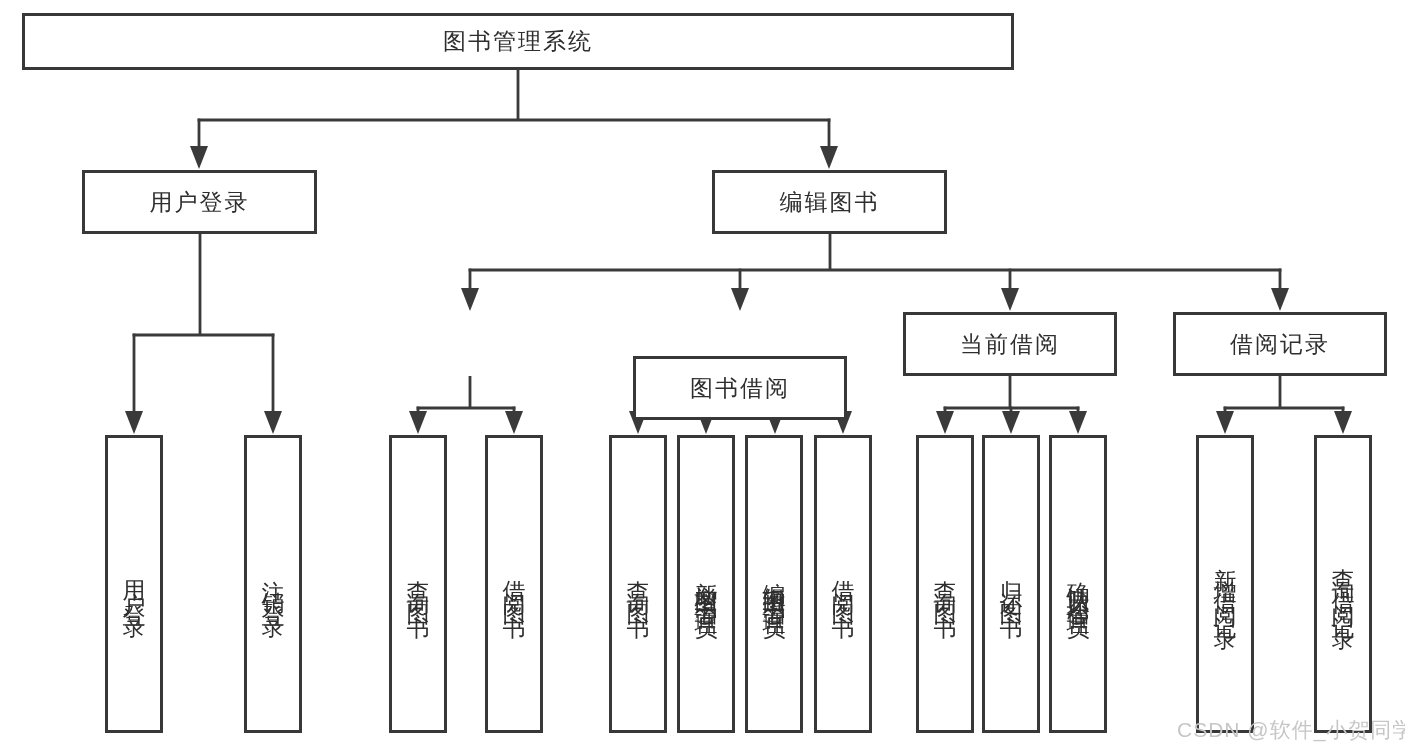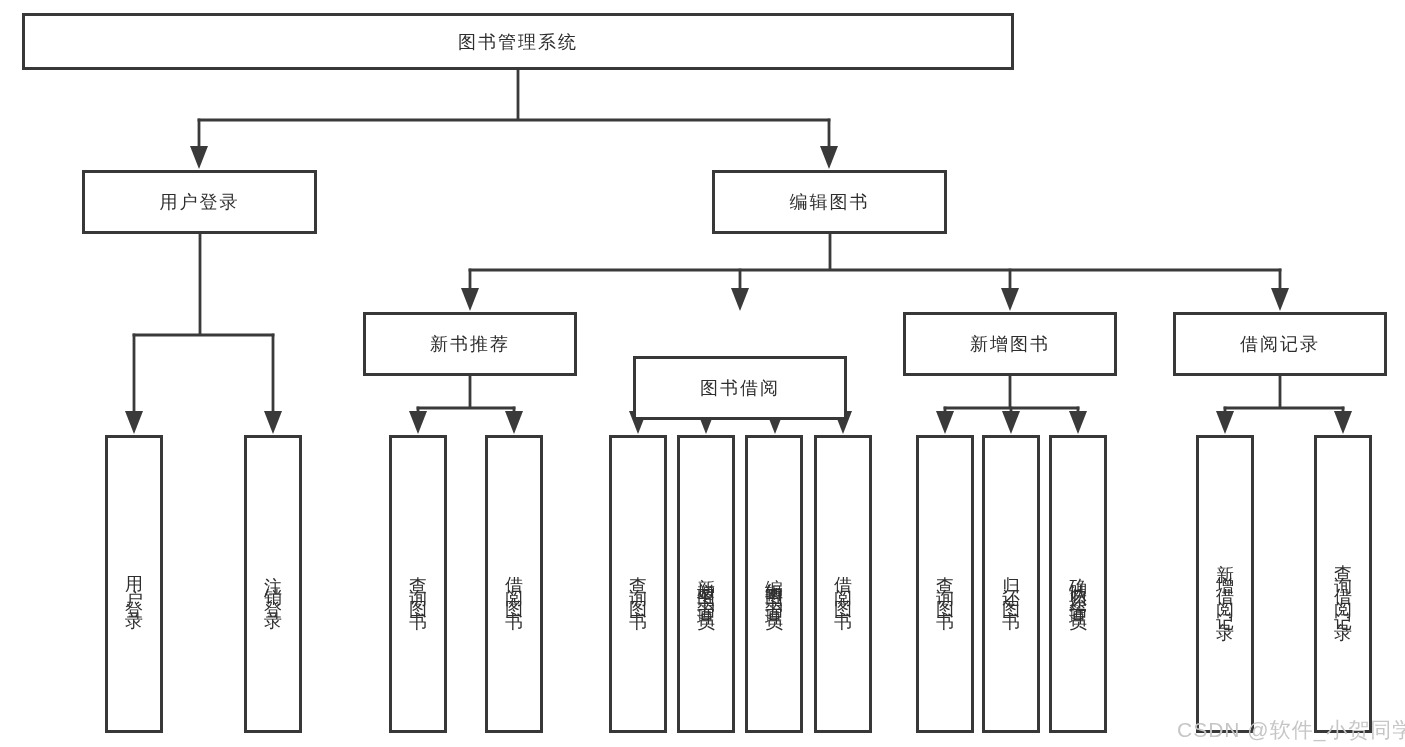--- a/index.html
+++ b/index.html
@@ -18,21 +18,21 @@
     overflow:hidden;
   }
   .connectors{position:absolute;left:0;top:0;z-index:1;}
   .connectors path{stroke:var(--line);stroke-width:2.8;fill:none;}
   .connectors polygon{fill:var(--line);stroke:none;}
   .node{
     position:absolute;box-sizing:border-box;
     border:3px solid var(--box-border);
     background:#fff;
     display:flex;align-items:center;justify-content:center;
-    font-size:18px;color:var(--text);
+    font-size:23px;color:var(--text);
     letter-spacing:2px;
     z-index:2;
     text-align:center;
   }
   .leaf{
     writing-mode:vertical-rl;
     text-orientation:mixed;
     letter-spacing:12px;
     line-height:1;
     padding-top:4px;
@@ -125,23 +125,22 @@
       <path d="M1343 406.6 V413"></path>
       <polygon points="1334,411 1352,411 1343,434"></polygon>
     </g>
   </svg>
 
   <div class="node" style="left:22px;top:13px;width:992px;height:57px;">图书管理系统</div>
 
   <div class="node" style="left:82px;top:170px;width:235px;height:64px;">用户登录</div>
   <div class="node" style="left:712px;top:170px;width:235px;height:64px;">编辑图书</div>
 
-  <div class="node" style="left:363px;top:312px;width:214px;height:64px;">新书推荐</div>
   <div class="node" style="left:633px;top:312px;width:214px;height:64px;margin-top:44px;">图书借阅</div>
-  <div class="node" style="left:903px;top:312px;width:214px;height:64px;">新增图书</div>
+  <div class="node" style="left:903px;top:312px;width:214px;height:64px;">当前借阅</div>
   <div class="node" style="left:1173px;top:312px;width:214px;height:64px;">借阅记录</div>
 
   <div class="node leaf" style="left:105px;top:435px;width:58px;height:298px;">用户登录</div>
   <div class="node leaf" style="left:244px;top:435px;width:58px;height:298px;">注销登录</div>
 
   <div class="node leaf" style="left:389px;top:435px;width:58px;height:298px;">查询图书</div>
   <div class="node leaf" style="left:485px;top:435px;width:58px;height:298px;">借阅图书</div>
 
   <div class="node leaf" style="left:609px;top:435px;width:58px;height:298px;">查询图书</div>
   <div class="node leaf tight" style="left:677px;top:435px;width:58px;height:298px;">新增图书（管理员）</div>

